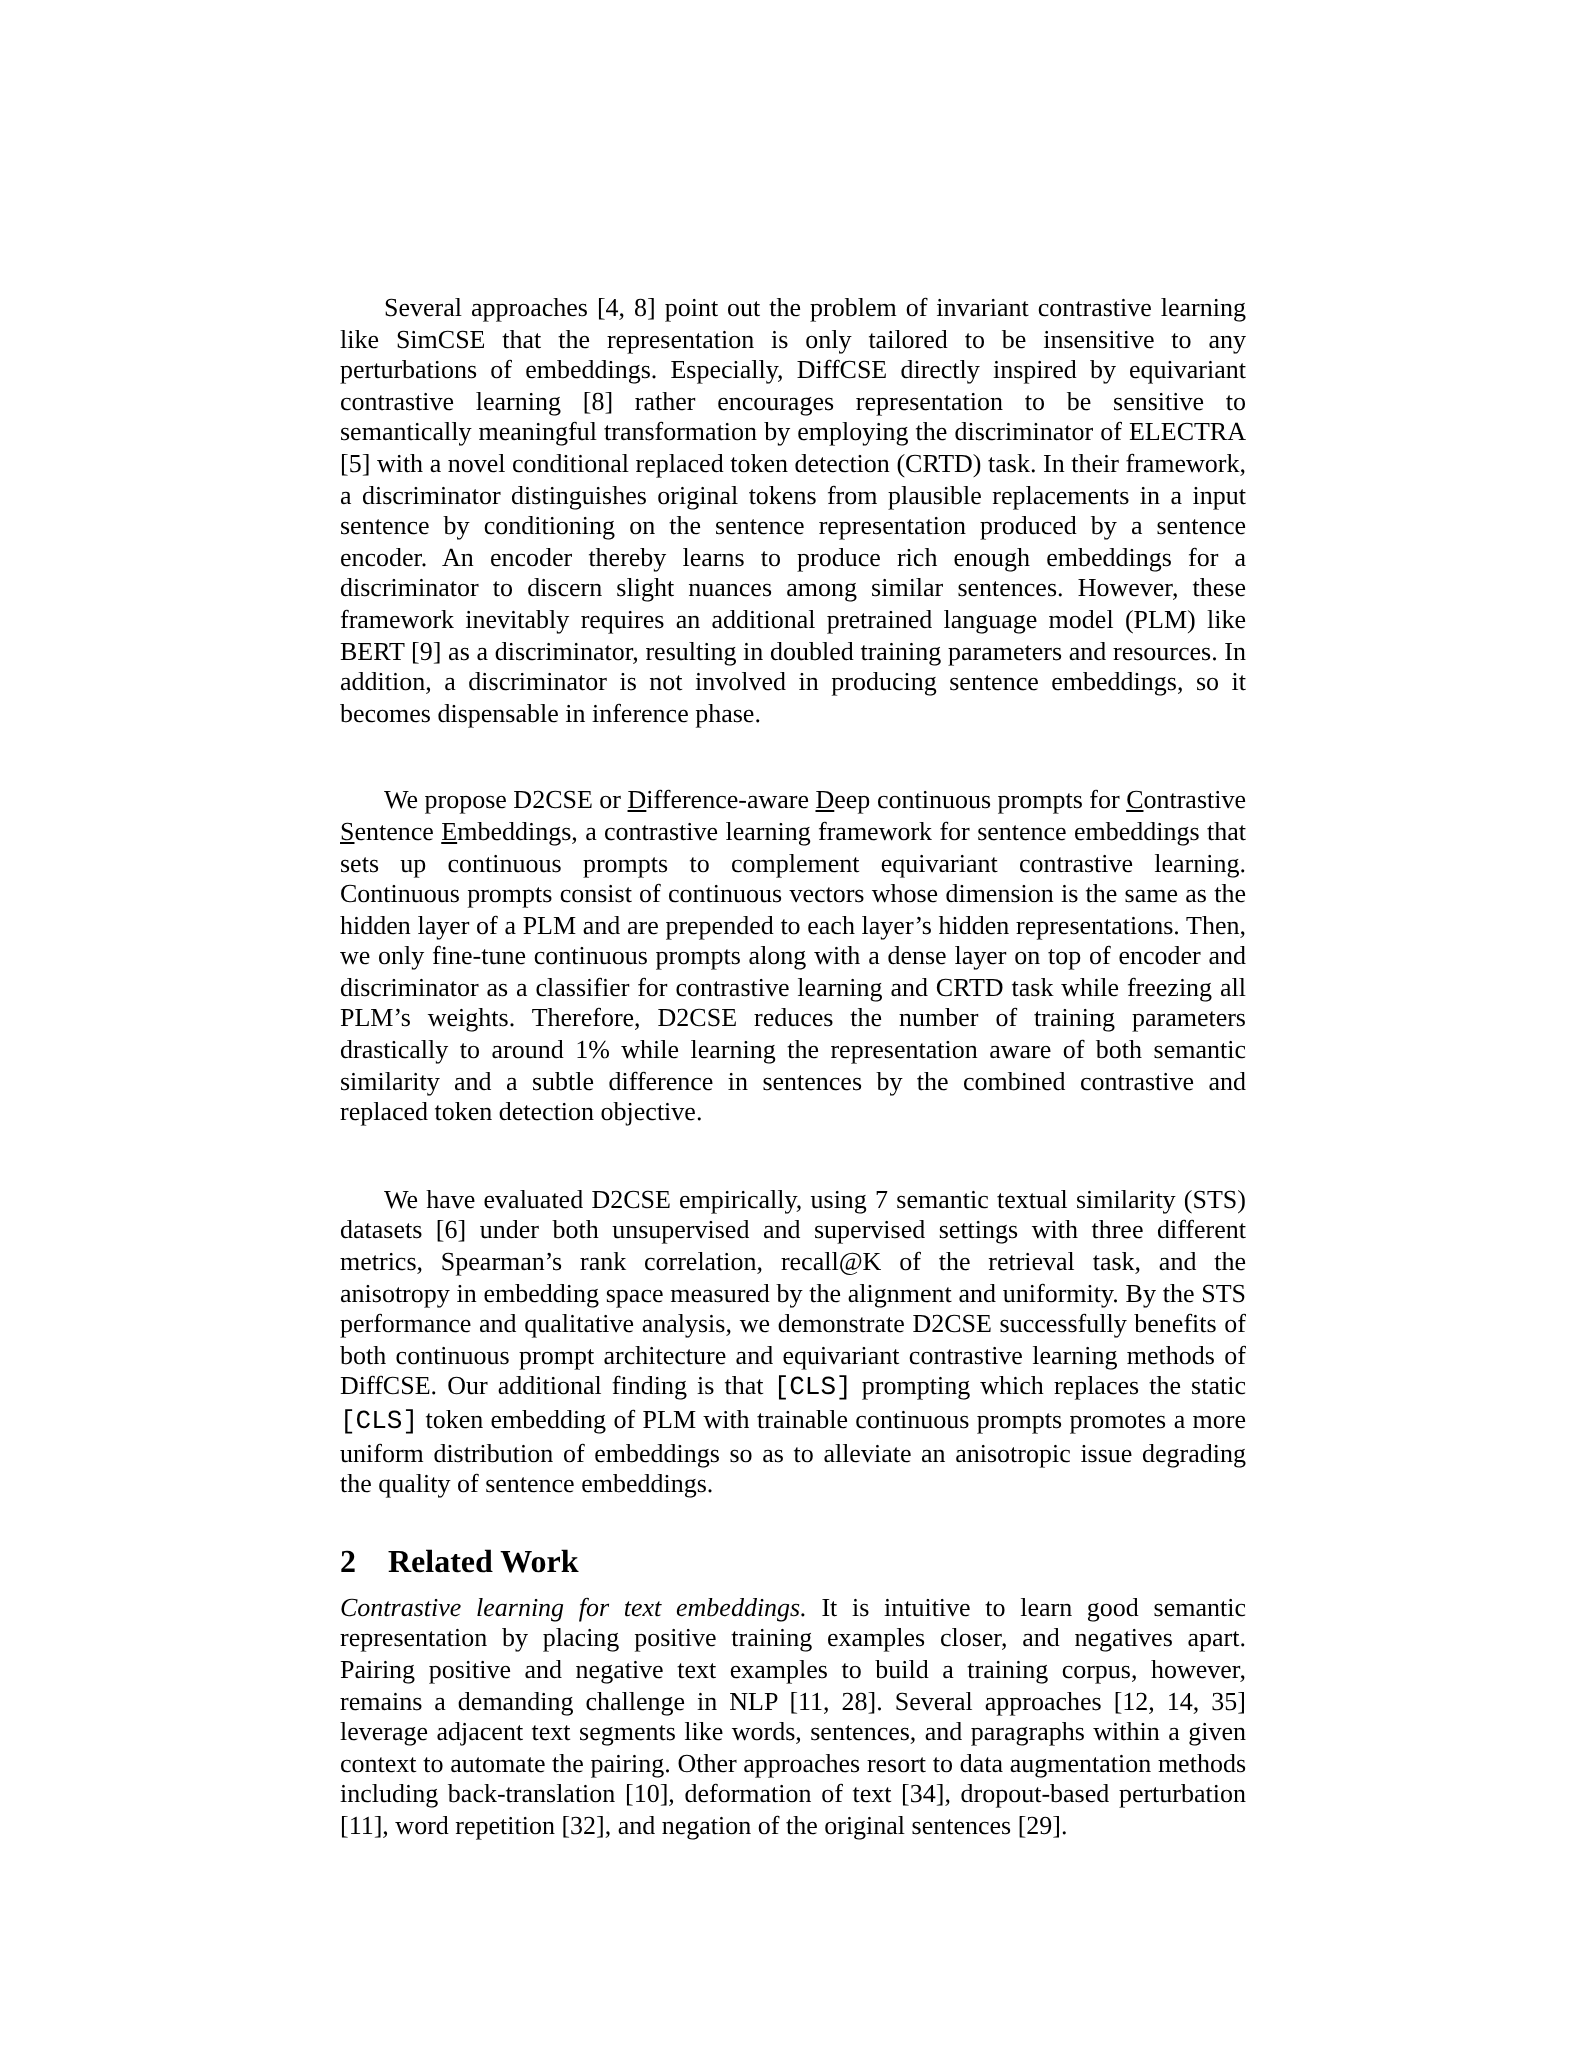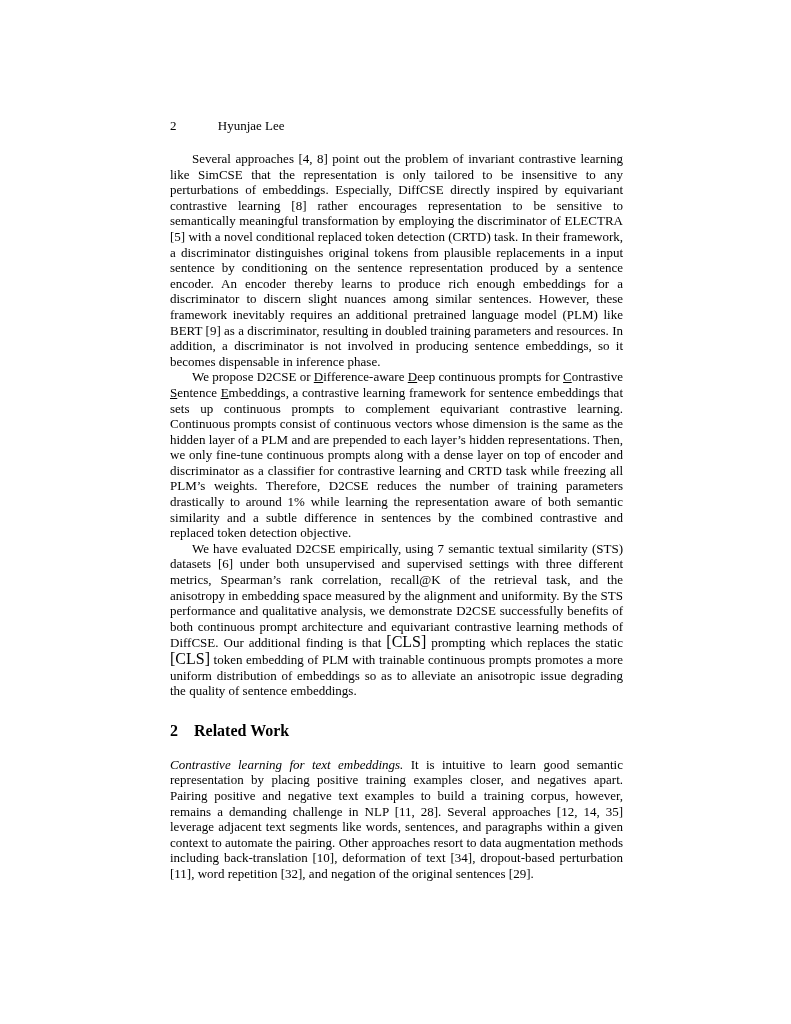--- a/index.html
+++ b/index.html
@@ -35,53 +35,50 @@
   }
   p.para {
     margin: 0;
     font-size: 13px;
     line-height: 15.6px;
     text-align: justify;
     hyphens: none;
   }
   p.para.indent {
     text-indent: 22px;
+    margin-top: 28px;
   }
   .seg-underline {
     text-decoration: underline;
   }
   .seg-mono {
-    font-family: Liberation Serif, serif;
-    font-size: 16px;
+    font-family: Liberation Mono, monospace;
+    font-size: 13px;
   }
   .seg-bold-italic {
     font-weight: normal;
     font-style: italic;
   }
   h2.section-heading {
-    margin: 22px 0 17px 0;
+    margin: 22px 0 5px 0;
     font-size: 16px;
     line-height: 19px;
     font-weight: bold;
     text-align: left;
   }
   h2.section-heading .sec-num {
     display: inline-block;
     margin-right: 16px;
   }
 </style>
 </head>
 <body>
 
 <div class="content">
 
-  <div class="running-header">
-    <span class="pg-num">2</span>
-    <span class="run-title">Hyunjae Lee</span>
-  </div>
 
   <p class="para indent"><span>Several approaches [4, 8] point out the problem of invariant contrastive learning like SimCSE that the representation is only tailored to be insensitive to any perturbations of embeddings. Especially, DiffCSE directly inspired by equivariant contrastive learning [8] rather encourages representation to be sensitive to semantically meaningful transformation by employing the discriminator of ELECTRA [5] with a novel conditional replaced token detection (CRTD) task. In their framework, a discriminator distinguishes original tokens from plausible replacements in a input sentence by conditioning on the sentence representation produced by a sentence encoder. An encoder thereby learns to produce rich enough embeddings for a discriminator to discern slight nuances among similar sentences. However, these framework inevitably requires an additional pretrained language model (PLM) like BERT [9] as a discriminator, resulting in doubled training parameters and resources. In addition, a discriminator is not involved in producing sentence embeddings, so it becomes dispensable in inference phase.</span></p>
 
   <p class="para indent"><span>We propose D2CSE or </span><span class="seg-underline">D</span><span>ifference-aware </span><span class="seg-underline">D</span><span>eep continuous prompts for </span><span class="seg-underline">C</span><span>ontrastive </span><span class="seg-underline">S</span><span>entence </span><span class="seg-underline">E</span><span>mbeddings, a contrastive learning framework for sentence embeddings that sets up continuous prompts to complement equivariant contrastive learning. Continuous prompts consist of continuous vectors whose dimension is the same as the hidden layer of a PLM and are prepended to each layer’s hidden representations. Then, we only fine-tune continuous prompts along with a dense layer on top of encoder and discriminator as a classifier for contrastive learning and CRTD task while freezing all PLM’s weights. Therefore, D2CSE reduces the number of training parameters drastically to around 1% while learning the representation aware of both semantic similarity and a subtle difference in sentences by the combined contrastive and replaced token detection objective.</span></p>
 
   <p class="para indent"><span>We have evaluated D2CSE empirically, using 7 semantic textual similarity (STS) datasets [6] under both unsupervised and supervised settings with three different metrics, Spearman’s rank correlation, recall@K of the retrieval task, and the anisotropy in embedding space measured by the alignment and uniformity. By the STS performance and qualitative analysis, we demonstrate D2CSE successfully benefits of both continuous prompt architecture and equivariant contrastive learning methods of DiffCSE. Our additional finding is that </span><span class="seg-mono">[CLS]</span><span> prompting which replaces the static </span><span class="seg-mono">[CLS]</span><span> token embedding of PLM with trainable continuous prompts promotes a more uniform distribution of embeddings so as to alleviate an anisotropic issue degrading the quality of sentence embeddings.</span></p>
 
   <h2 class="section-heading">
     <span class="sec-num">2</span><span>Related Work</span>
   </h2>

